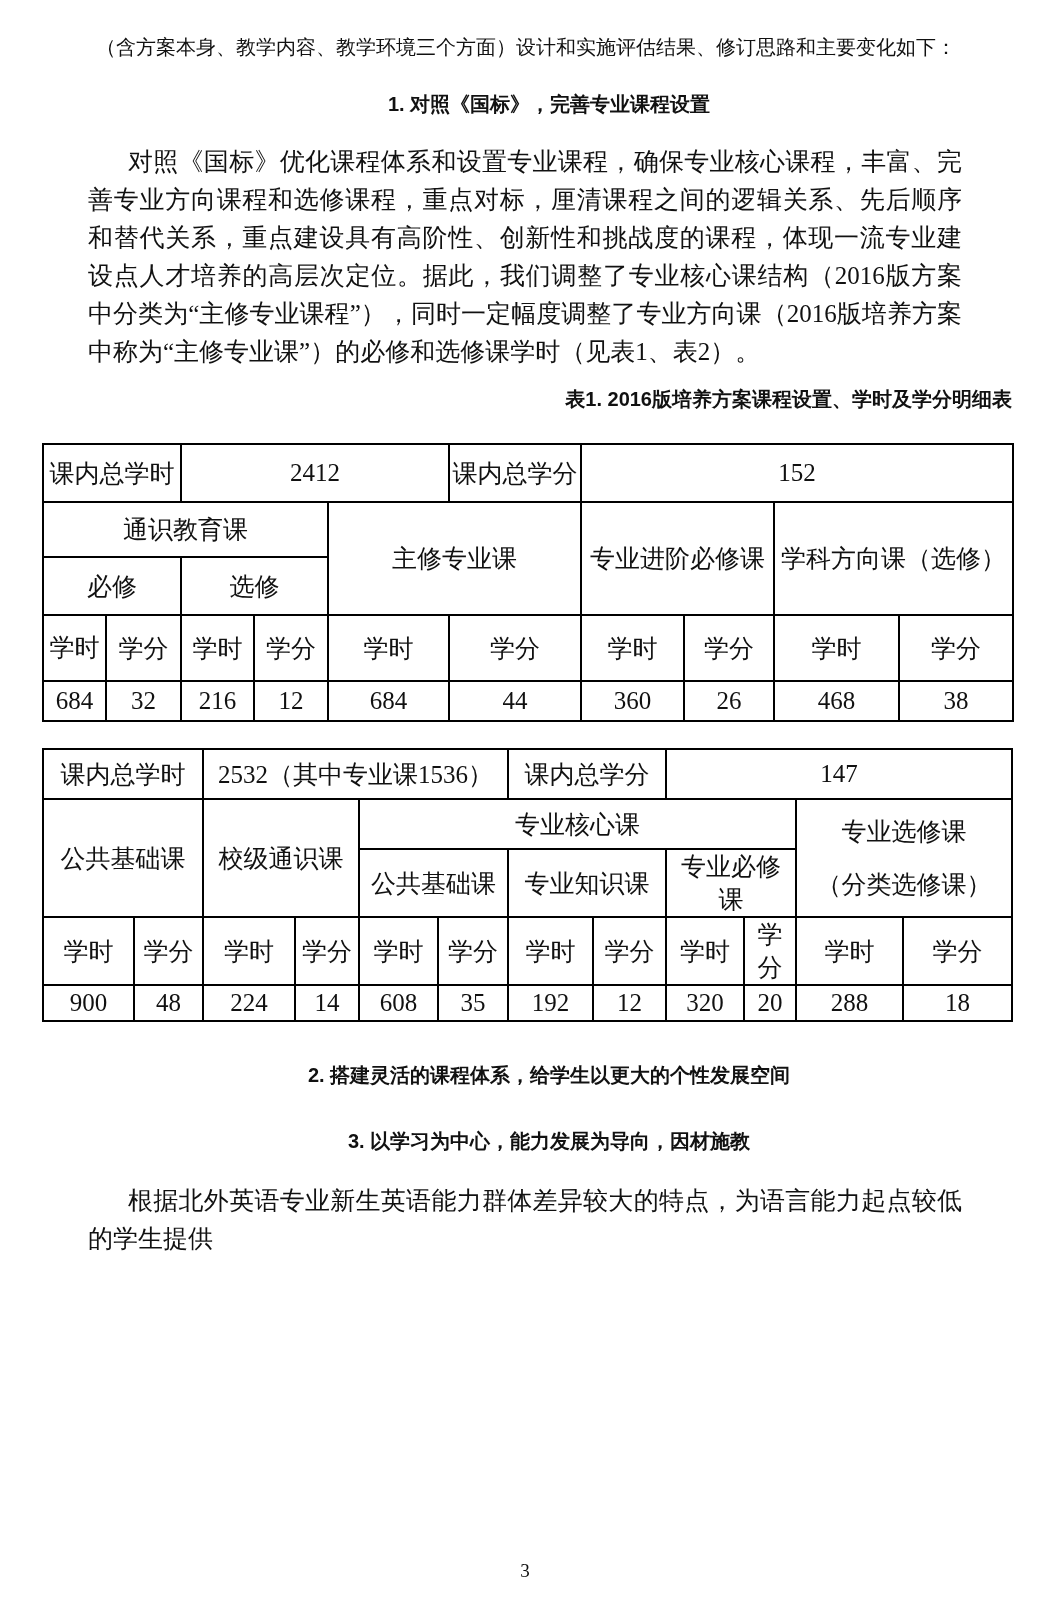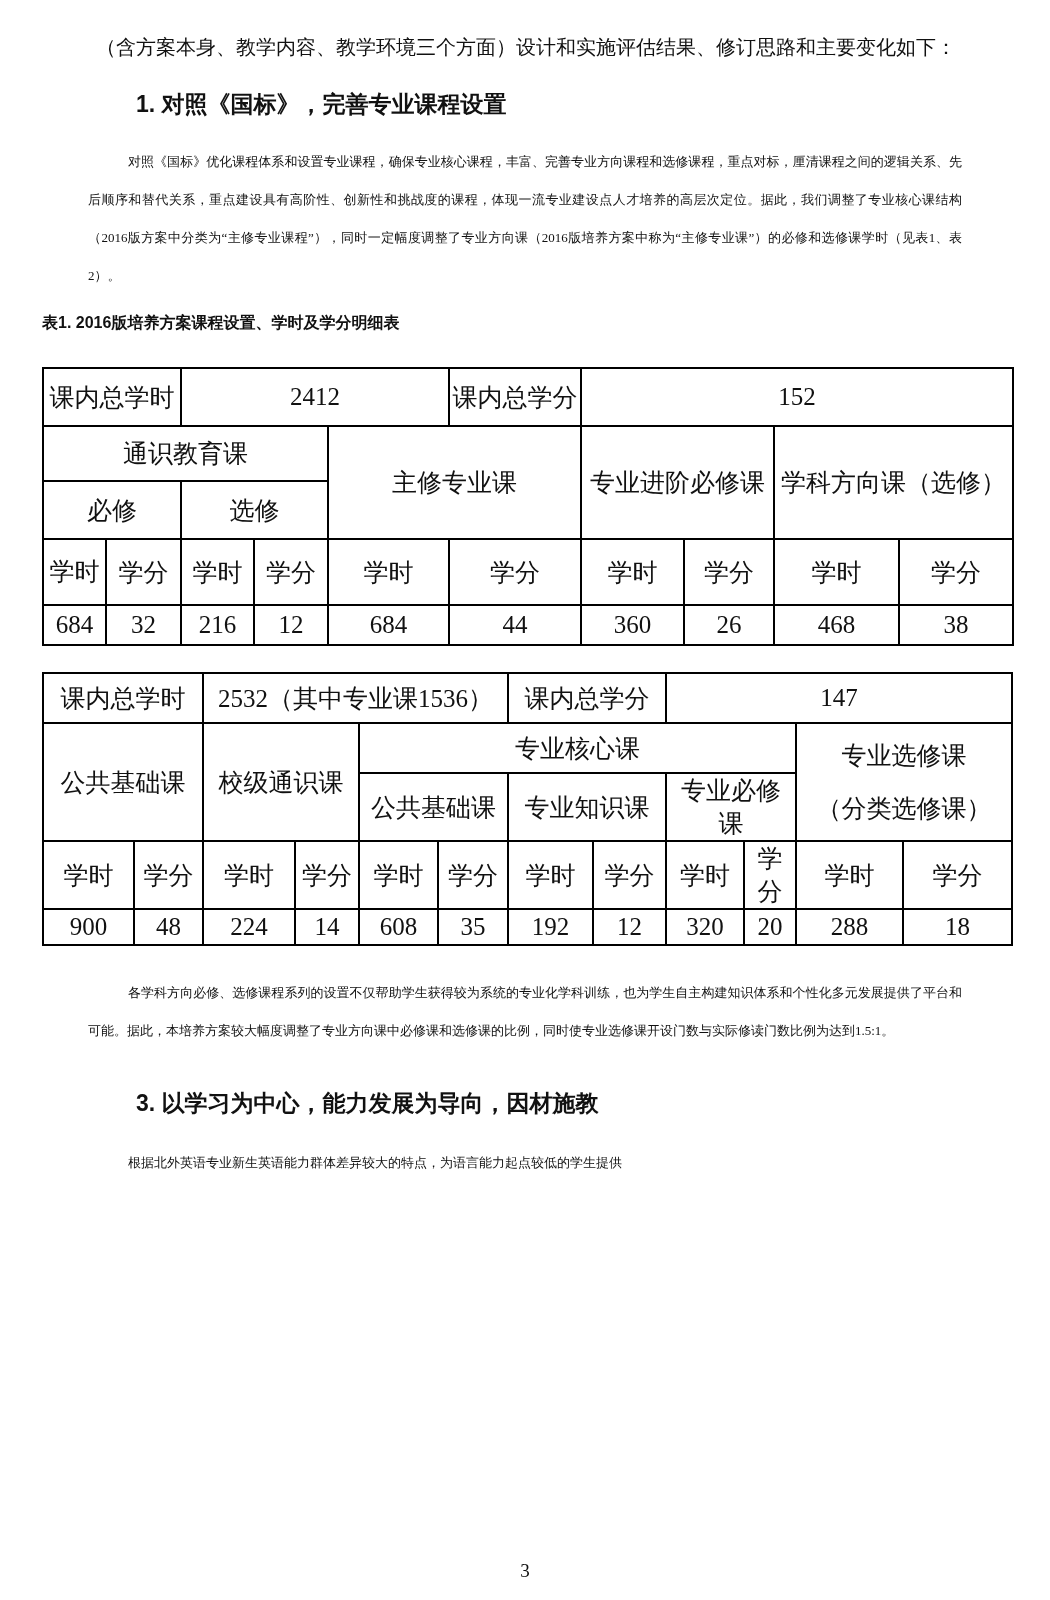--- a/index.html
+++ b/index.html
@@ -17,38 +17,39 @@
     margin: 24px 88px 0 96px;
     font-size: 20px;
     line-height: 47px;
     text-align: justify;
   }
   .num-heading {
     margin: 20px 88px 0 88px;
     padding-left: 48px;
     font-family: "Liberation Sans", "DejaVu Sans", sans-serif;
     font-weight: bold;
-    font-size: 23px;
+    font-size: 20px;
     line-height: 26px;
+    text-align: center;
   }
   .body-para {
     margin: 26px 88px 0 88px;
-    font-size: 13px;
+    font-size: 25px;
     line-height: 38px;
     text-align: justify;
     text-indent: 40px;
   }
   .body-para.tight { margin-top: 28px; }
   .table-caption {
     margin: 14px 42px 0 42px;
     width: 970px;
-    text-align: left;
+    text-align: right;
     font-family: "Liberation Sans", "DejaVu Sans", sans-serif;
     font-weight: bold;
-    font-size: 16px;
+    font-size: 20px;
     line-height: 28px;
   }
   .table-caption.second { margin-top: 36px; }
   table.doc-table {
     border-collapse: collapse;
     table-layout: fixed;
     margin: 30px 0 0 42px;
     width: 970px;
     font-size: 25px;
   }
@@ -219,22 +220,22 @@
         <td>192</td>
         <td>12</td>
         <td>320</td>
         <td>20</td>
         <td>288</td>
         <td>18</td>
       </tr>
     </tbody>
   </table>
 
-
-  <p class="body-para tight">各学科方向必修、选修课程系列的设置不仅帮助学生获得较为系统的专业化学科训练，也为学生自主构建知识体系和个性化多元发展提供了平台和可能。据此，本培养方案较大幅度调整了专业方向课中必修课和选修课的比例，同时使专业选修课开设门数与实际修读门数比例为达到1.5:1。</p>
+  <div class="num-heading" style="margin-top:40px;">2. 搭建灵活的课程体系，给学生以更大的个性发展空间</div>
+
 
   <div class="num-heading" style="margin-top:40px;">3. 以学习为中心，能力发展为导向，因材施教</div>
 
   <p class="body-para tight">根据北外英语专业新生英语能力群体差异较大的特点，为语言能力起点较低的学生提供</p>
 
   <div class="page-number">3</div>
 
 </div>
 
 </body></html>

